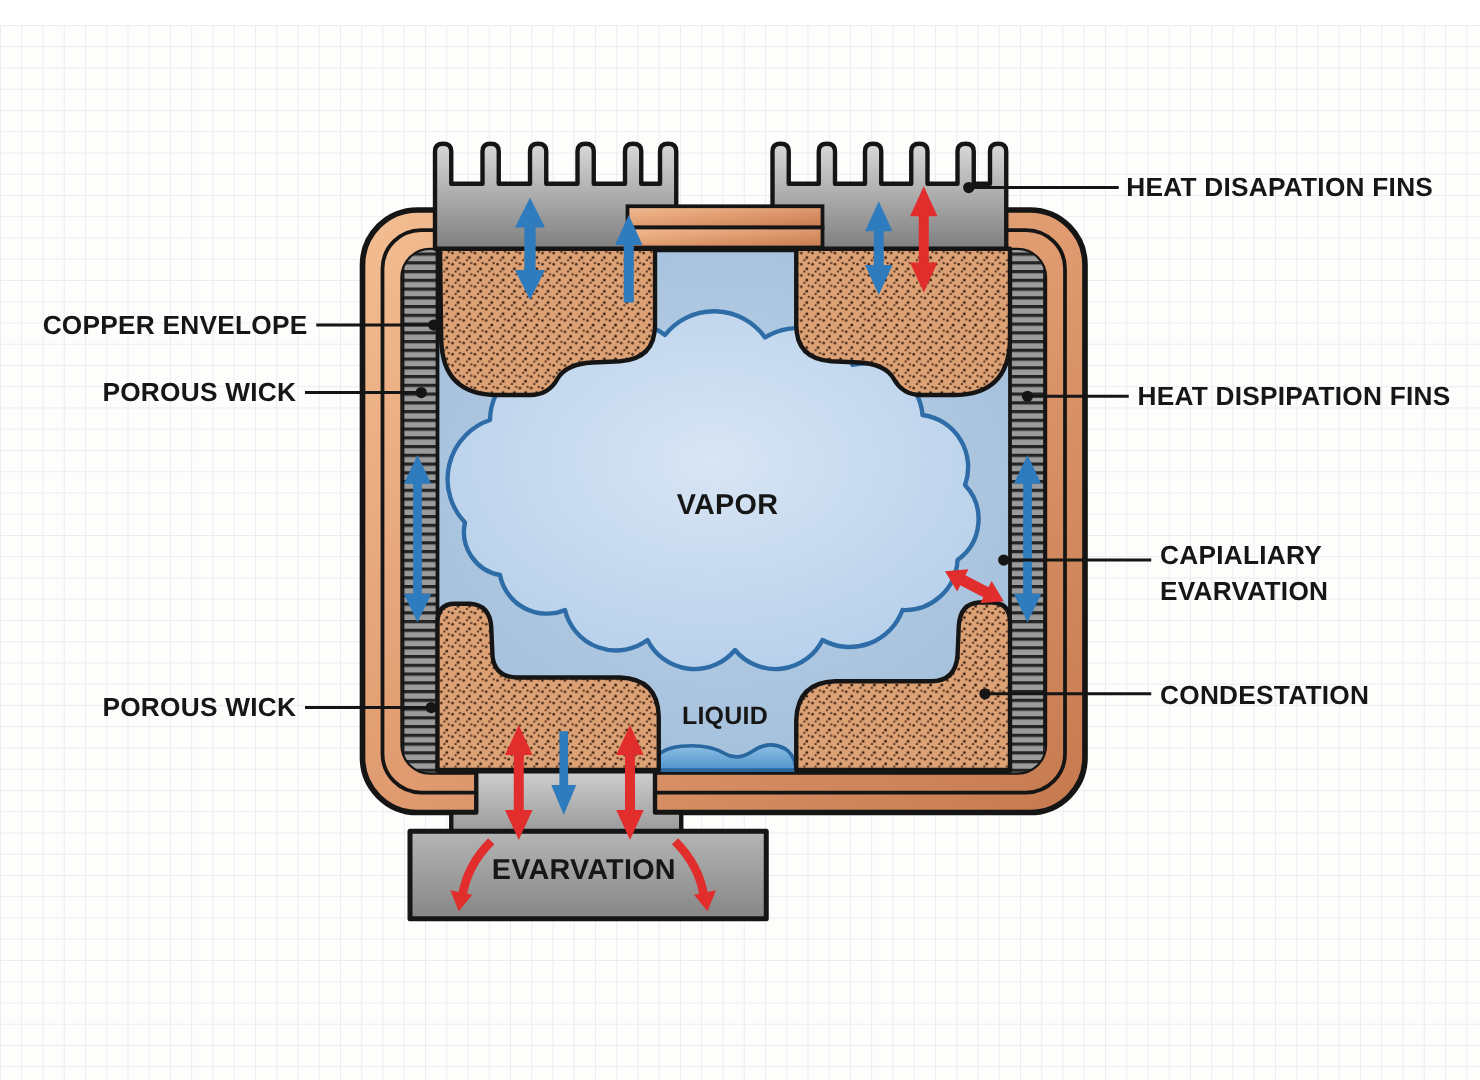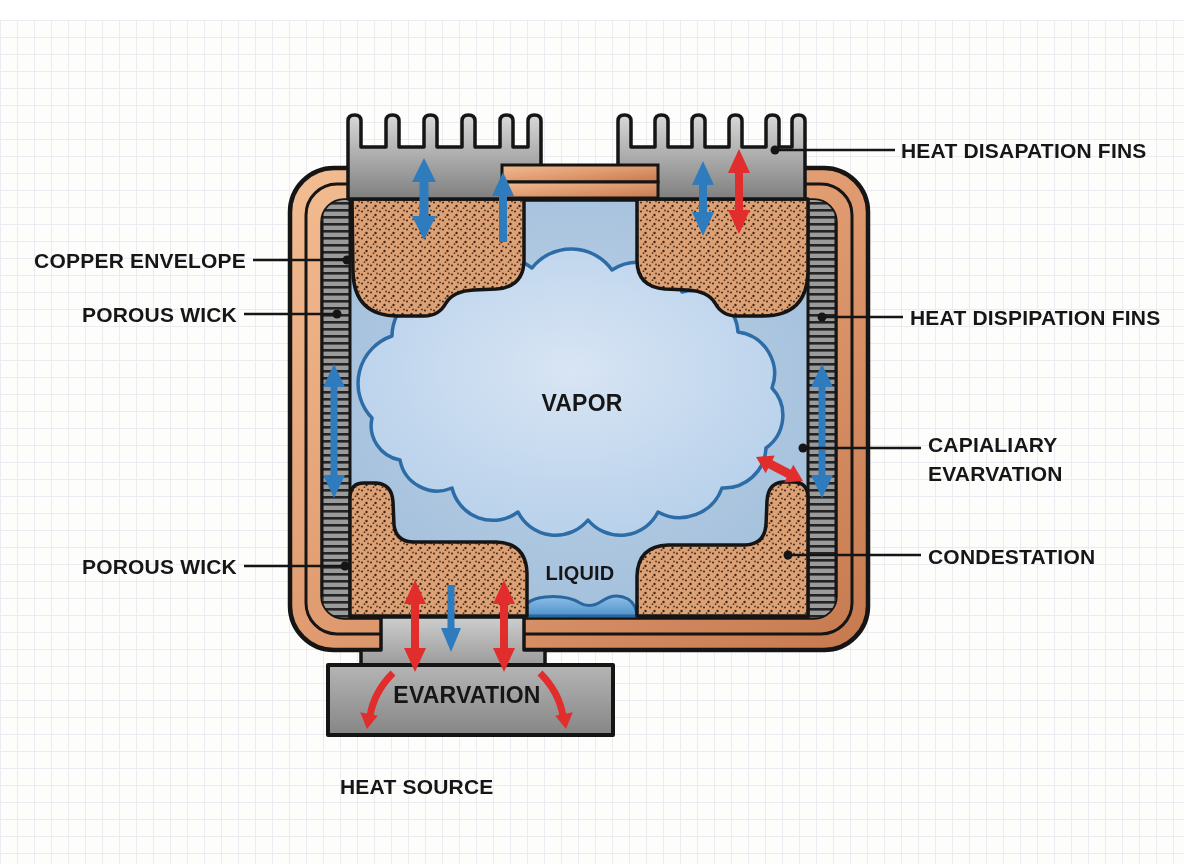--- a/index.html
+++ b/index.html
@@ -259,16 +259,15 @@
 
   <div class="lbl right-align" style="right:947px; top:532px;">POROUS WICK</div>
 
   <div class="lbl center" style="left:582px; top:369px; font-size:23px;">VAPOR</div>
 
   <div class="lbl center small" style="left:580px; top:539px; font-size:20px;text-align:center;">LIQUID</div>
 
   <div class="lbl center small" style="left:467px; top:661px;">EVARVATION</div>
 
   <div class="lbl" style="left:340px; top:752px;">
-    <div>HEAT SOURCE</div>
   </div>
 
 </div>
 
 </body></html>

